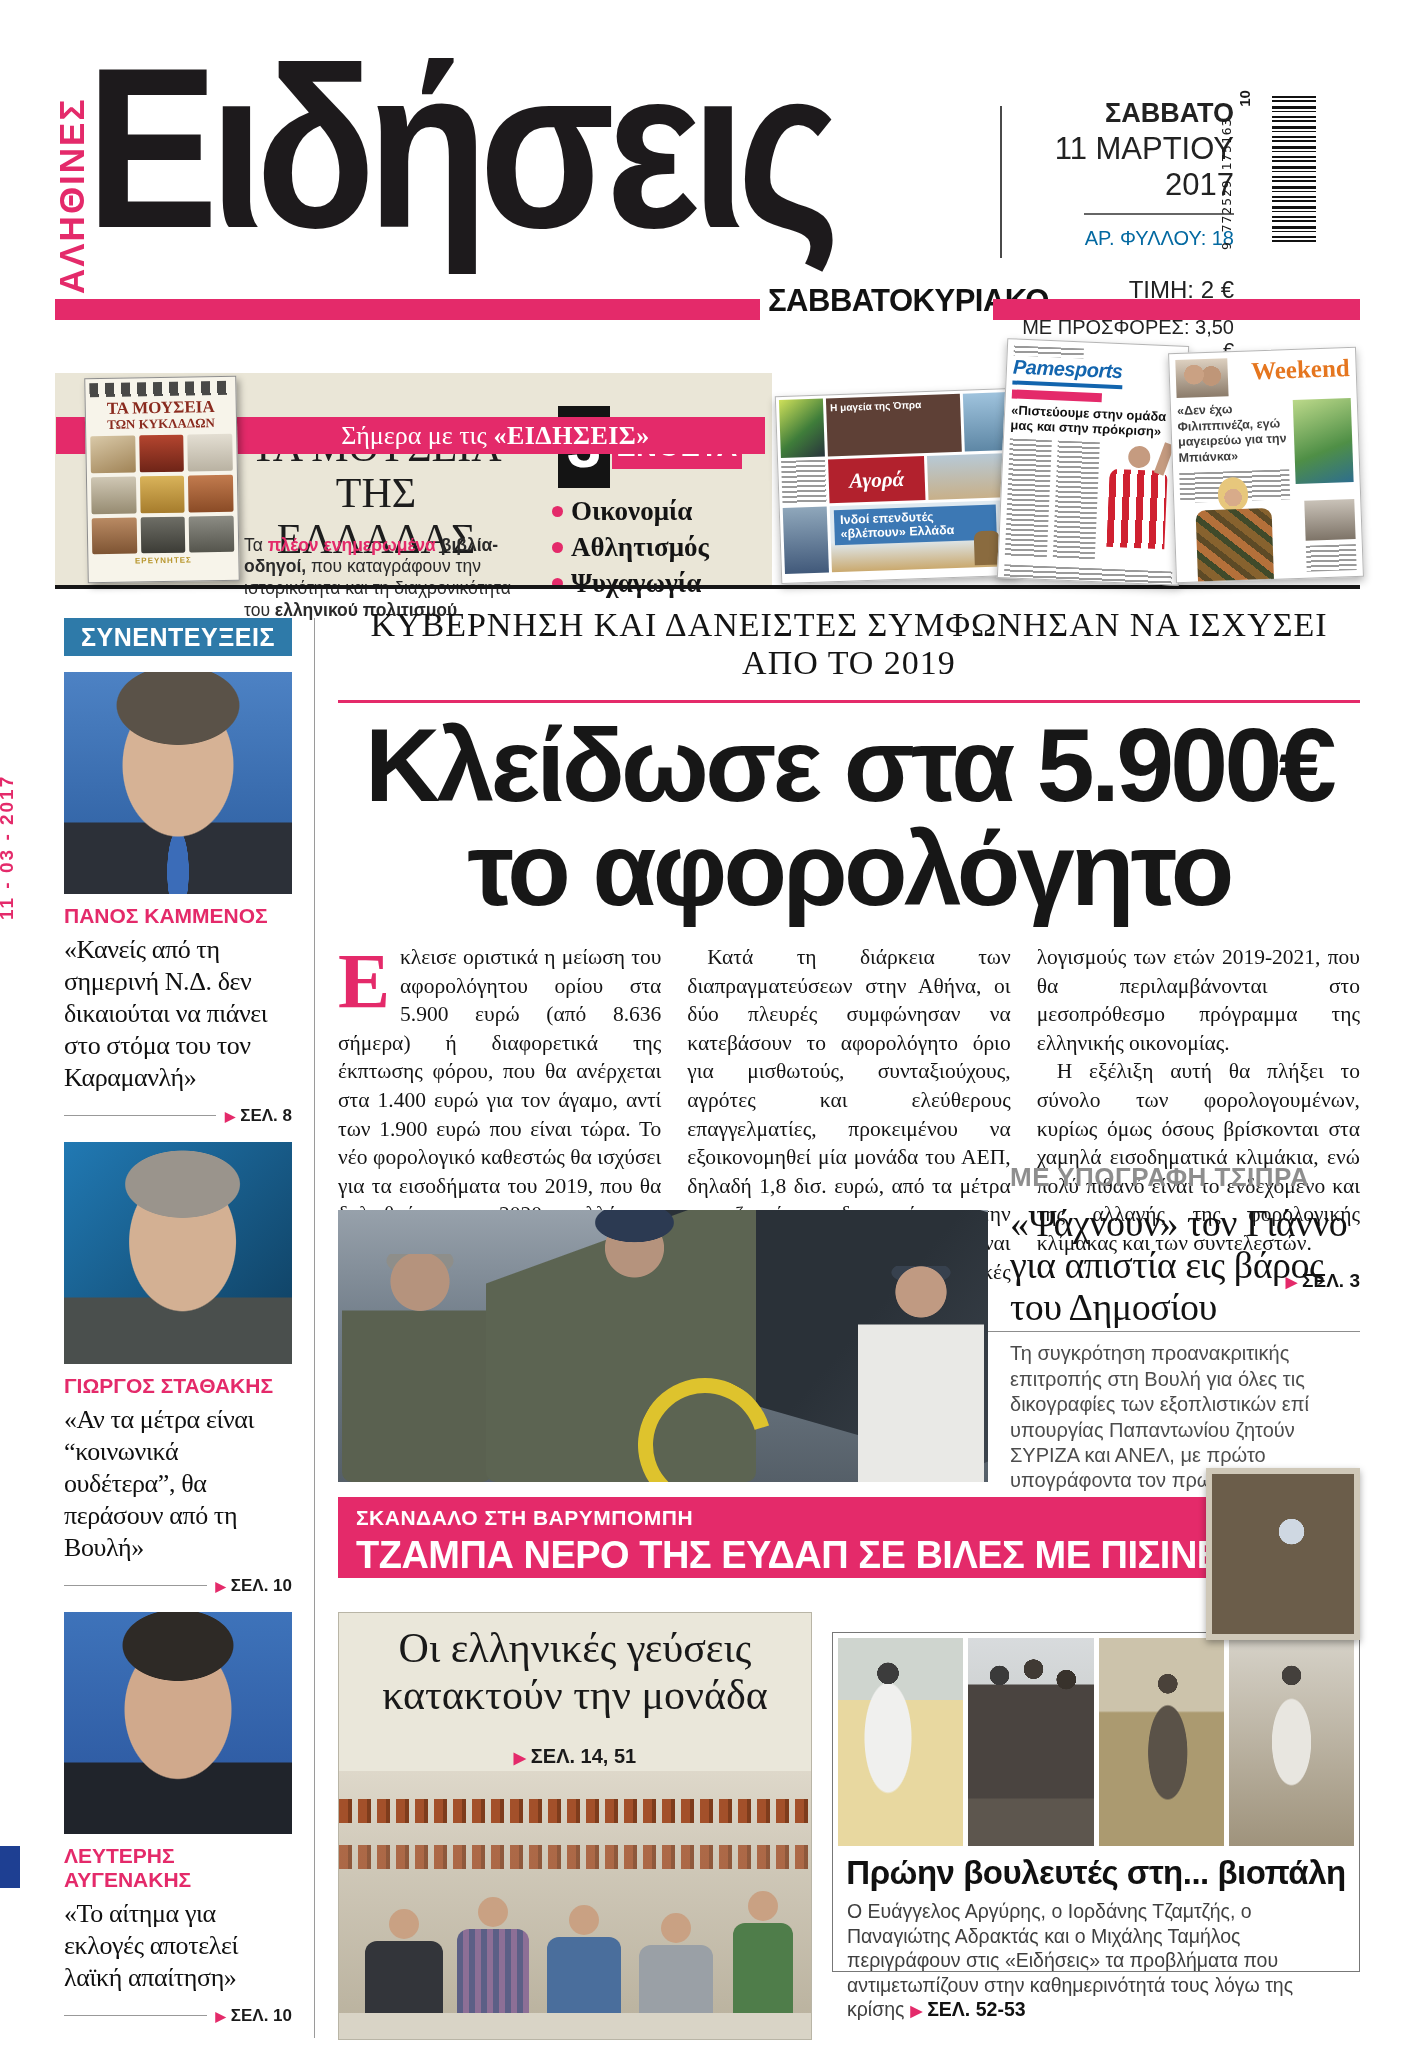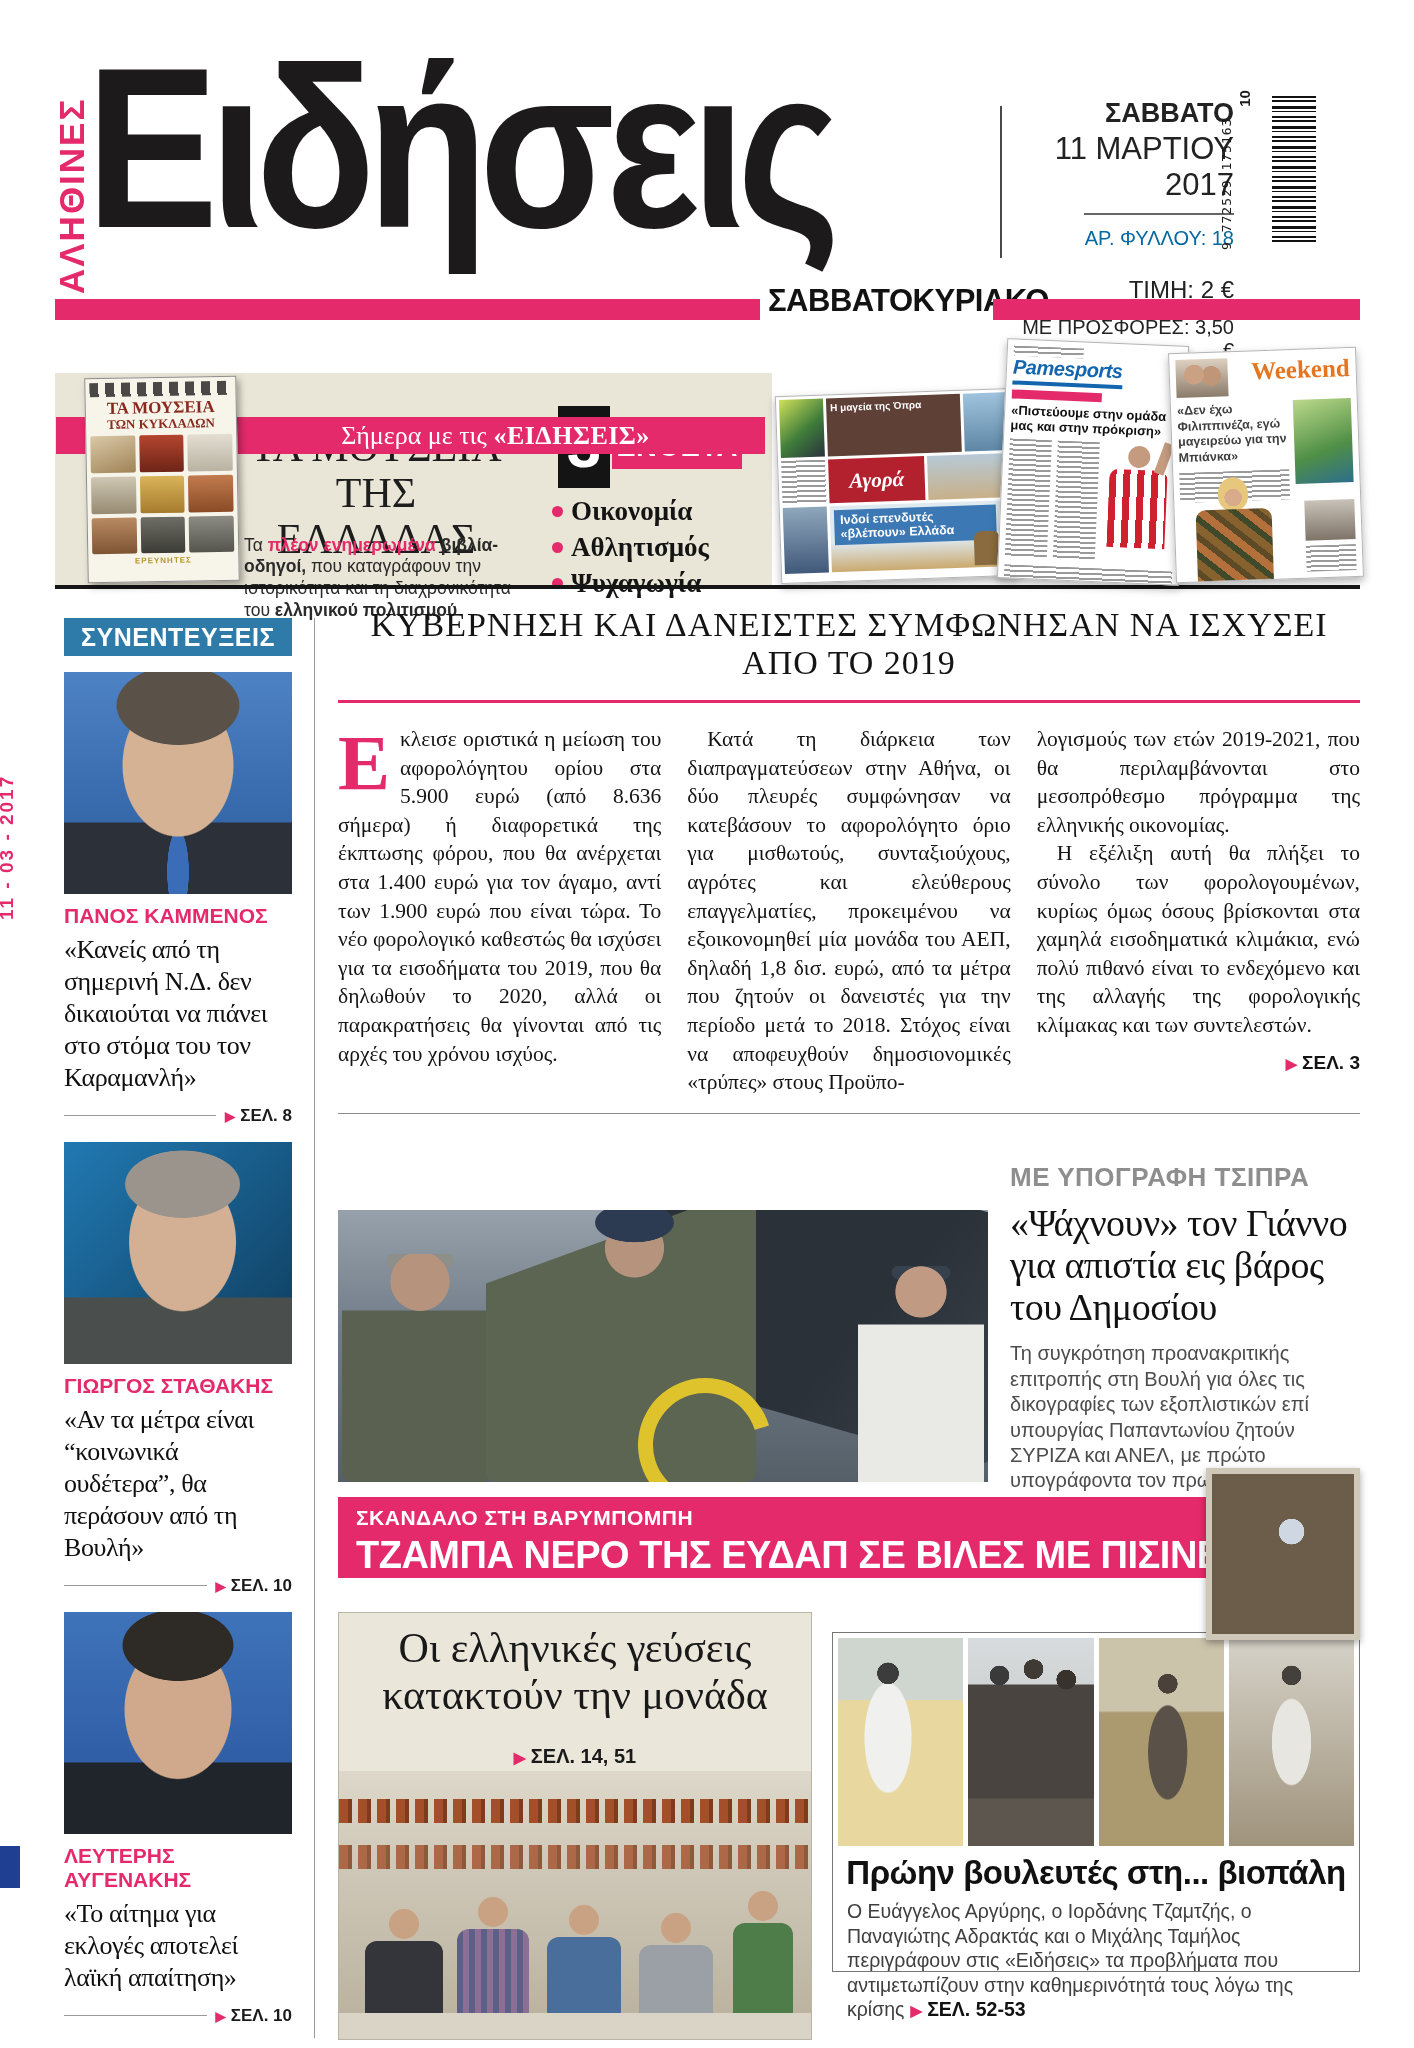--- a/index.html
+++ b/index.html
@@ -414,20 +414,24 @@
       <div class="sb-page">
         <span class="sb-line"></span>
         <span class="sb-pg"><span class="marker">▶</span><span>ΣΕΛ. 10</span></span>
       </div>
     </div>
   </aside>
   <div class="abs main-vrule"></div>
 
   <section class="abs lead">
     <div class="lead-kicker"><span>ΚΥΒΕΡΝΗΣΗ ΚΑΙ ΔΑΝΕΙΣΤΕΣ ΣΥΜΦΩΝΗΣΑΝ ΝΑ ΙΣΧΥΣΕΙ ΑΠΟ ΤΟ 2019</span></div>
+    <div class="lead-h1">
+      <div>Κλείδωσε στα 5.900€</div>
+      <div>το αφορολόγητο</div>
+    </div>
     <div class="lead-cols">
       <div class="lead-col">
         <p><span class="dropcap">Ε</span><span>κλεισε οριστικά η μείωση του αφορολόγητου ορίου στα 5.900 ευρώ (από 8.636 σήμερα) ή διαφορετικά της έκπτωσης φόρου, που θα ανέρχεται στα 1.400 ευρώ για τον άγαμο, αντί των 1.900 ευρώ που είναι τώρα. Το νέο φορολογικό καθεστώς θα ισχύσει για τα εισοδήματα του 2019, που θα δηλωθούν το 2020, αλλά οι παρακρατήσεις θα γίνονται από τις αρχές του χρόνου ισχύος.</span></p>
       </div>
       <div class="lead-col indent">
         <p>Κατά τη διάρκεια των διαπραγματεύσεων στην Αθήνα, οι δύο πλευρές συμφώνησαν να κατεβάσουν το αφορολόγητο όριο για μισθωτούς, συνταξιούχους, αγρότες και ελεύθερους επαγγελματίες, προκειμένου να εξοικονομηθεί μία μονάδα του ΑΕΠ, δηλαδή 1,8 δισ. ευρώ, από τα μέτρα που ζητούν οι δανειστές για την περίοδο μετά το 2018. Στόχος είναι να αποφευχθούν δημοσιονομικές «τρύπες» στους Προϋπο-</p>
       </div>
       <div class="lead-col">
         <p>λογισμούς των ετών 2019-2021, που θα περιλαμβάνονται στο μεσοπρόθεσμο πρόγραμμα της ελληνικής οικονομίας.</p>
         <p class="indent">Η εξέλιξη αυτή θα πλήξει το σύνολο των φορολογουμένων, κυρίως όμως όσους βρίσκονται στα χαμηλά εισοδηματικά κλιμάκια, ενώ πολύ πιθανό είναι το ενδεχόμενο και της αλλαγής της φορολογικής κλίμακας και των συντελεστών.</p>

